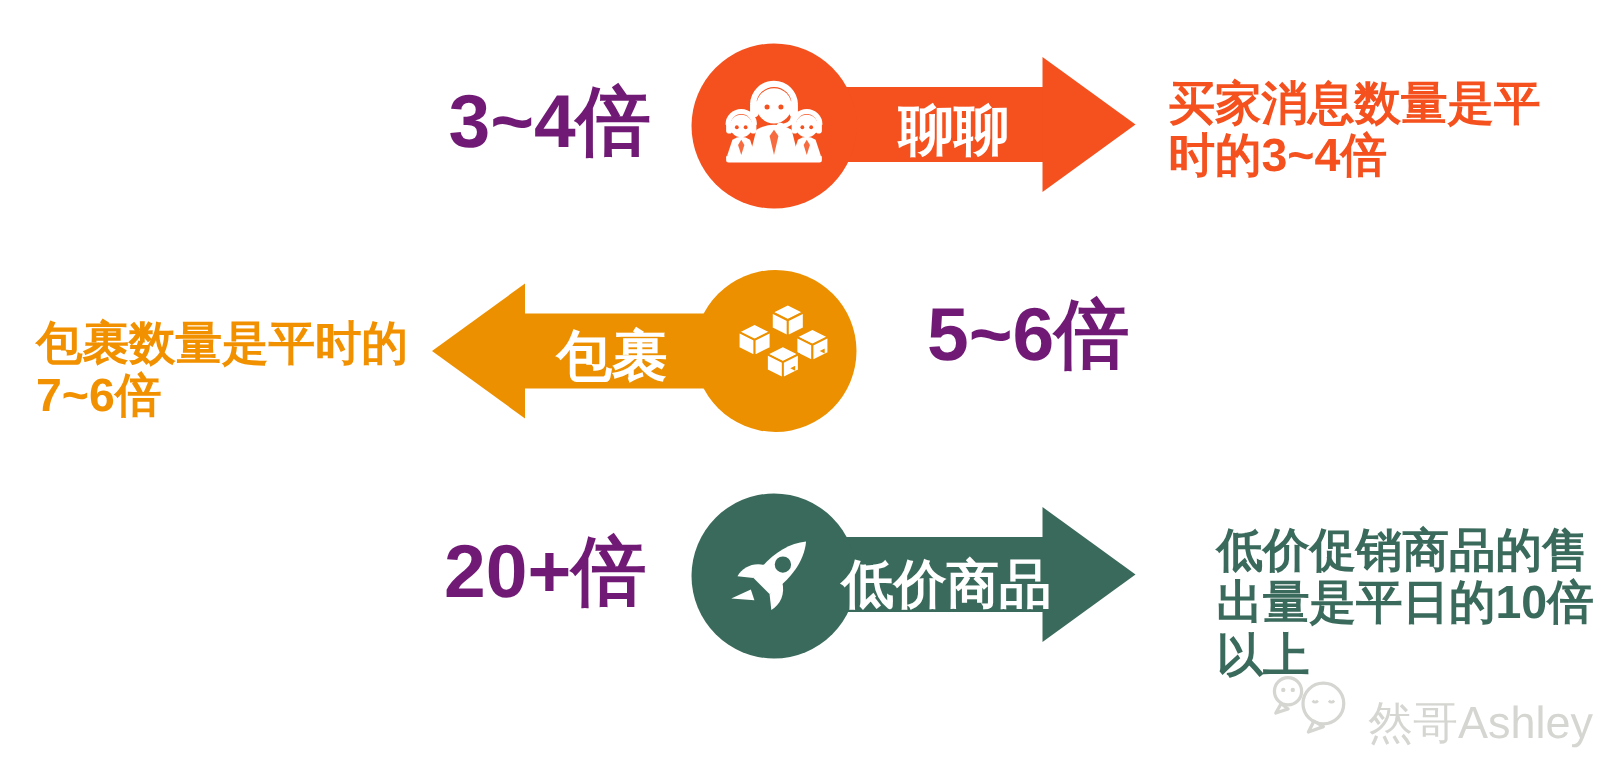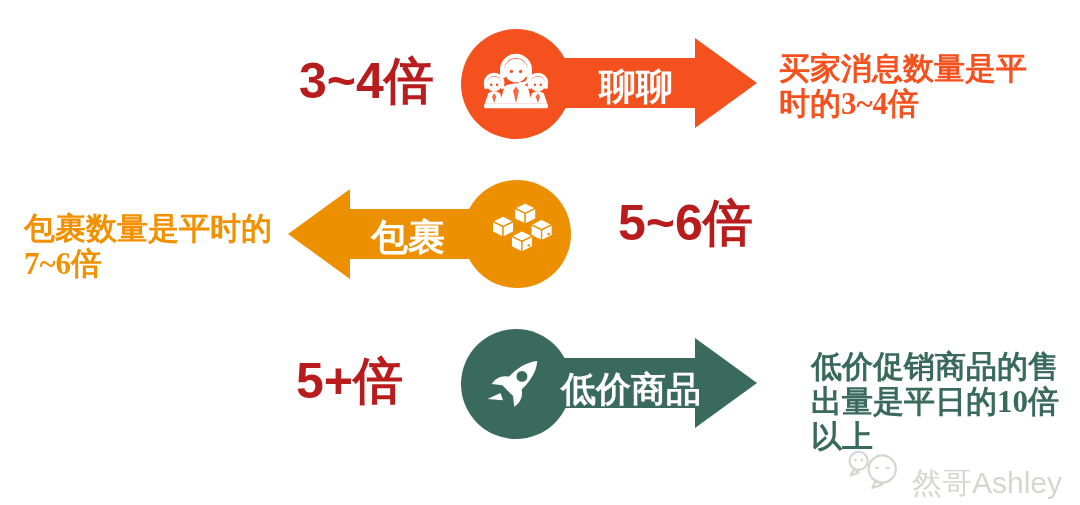--- a/index.html
+++ b/index.html
@@ -3,21 +3,21 @@
 <meta charset="utf-8">
 <style>
   html,body{margin:0;padding:0;background:#ffffff;}
   .stage{
     position:relative;width:1080px;height:505px;background:#ffffff;overflow:hidden;
     font-family:"Liberation Sans","DejaVu Sans",sans-serif;
   }
   .abs{position:absolute;}
   
   .mult{
-    font-size:50px;font-weight:bold;color:#b91c1c;line-height:50px;white-space:nowrap;
+    font-size:50px;font-weight:bold;color:#701a75;line-height:50px;white-space:nowrap;
   }
   
   .circle{
     width:110px;height:110px;border-radius:50%;
     display:flex;align-items:center;justify-content:center;
   }
   .c-chat{background:#F4511E;}
   .c-parcel{background:#EC9000;}
   .c-low{background:#3A6A5B;}
   
@@ -29,21 +29,21 @@
   .head{width:0;height:0;border-top:45px solid transparent;border-bottom:45px solid transparent;}
   .head-right-chat{border-left:62px solid #F4511E;}
   .head-right-low{border-left:62px solid #3A6A5B;}
   .head-left-parcel{border-right:62px solid #EC9000;}
   
   .arrow-label{
     color:#ffffff;font-weight:bold;text-align:center;white-space:nowrap;z-index:3;
   }
   
   .desc{
-    font-size:31px;font-weight:bold;line-height:35px;white-space:pre-line;font-family:Liberation Serif, serif;
+    font-size:31px;font-weight:bold;line-height:35px;white-space:pre-line;
   }
   .d-chat{color:#F4511E;}
   .d-parcel{color:#F29100;}
   .d-low{color:#3A6A5B;}
   
   .watermark{
     display:flex;align-items:center;gap:8px;
   }
   .wm-label{
     font-size:30px;color:#D5D5D1;line-height:40px;white-space:nowrap;
@@ -140,21 +140,21 @@
 
       <path d="M62 64 l4 -2 v4 Z" fill="#EC9000"></path>
       <path d="M86 50 l4 -2 v4 Z" fill="#EC9000"></path>
     </svg>
   </div>
 
   <div class="abs arrow-label" style="left:352px;top:213px;width:112px;font-size:37px;">包裹</div>
 
   <div class="abs mult" style="left:618px;top:198px;">5~6倍</div>
 
-  <div class="abs mult" style="left:296px;top:356px;">5+倍</div>
+  <div class="abs mult" style="left:296px;top:356px;">20+倍</div>
 
   <div class="abs shaft s-low" style="left:512px;top:358px;width:185px;"></div>
   <div class="abs head head-right-low" style="left:695px;top:338px;"></div>
 
   <div class="abs circle c-low" style="left:461px;top:329px;">
     <svg width="84" height="84" viewBox="0 0 100 100">
       <g transform="rotate(45 50 48)">
 
         <path d="M50 12 C60 24 63 42 59 62 L41 62 C37 42 40 24 50 12 Z" fill="#fff"></path>
 

